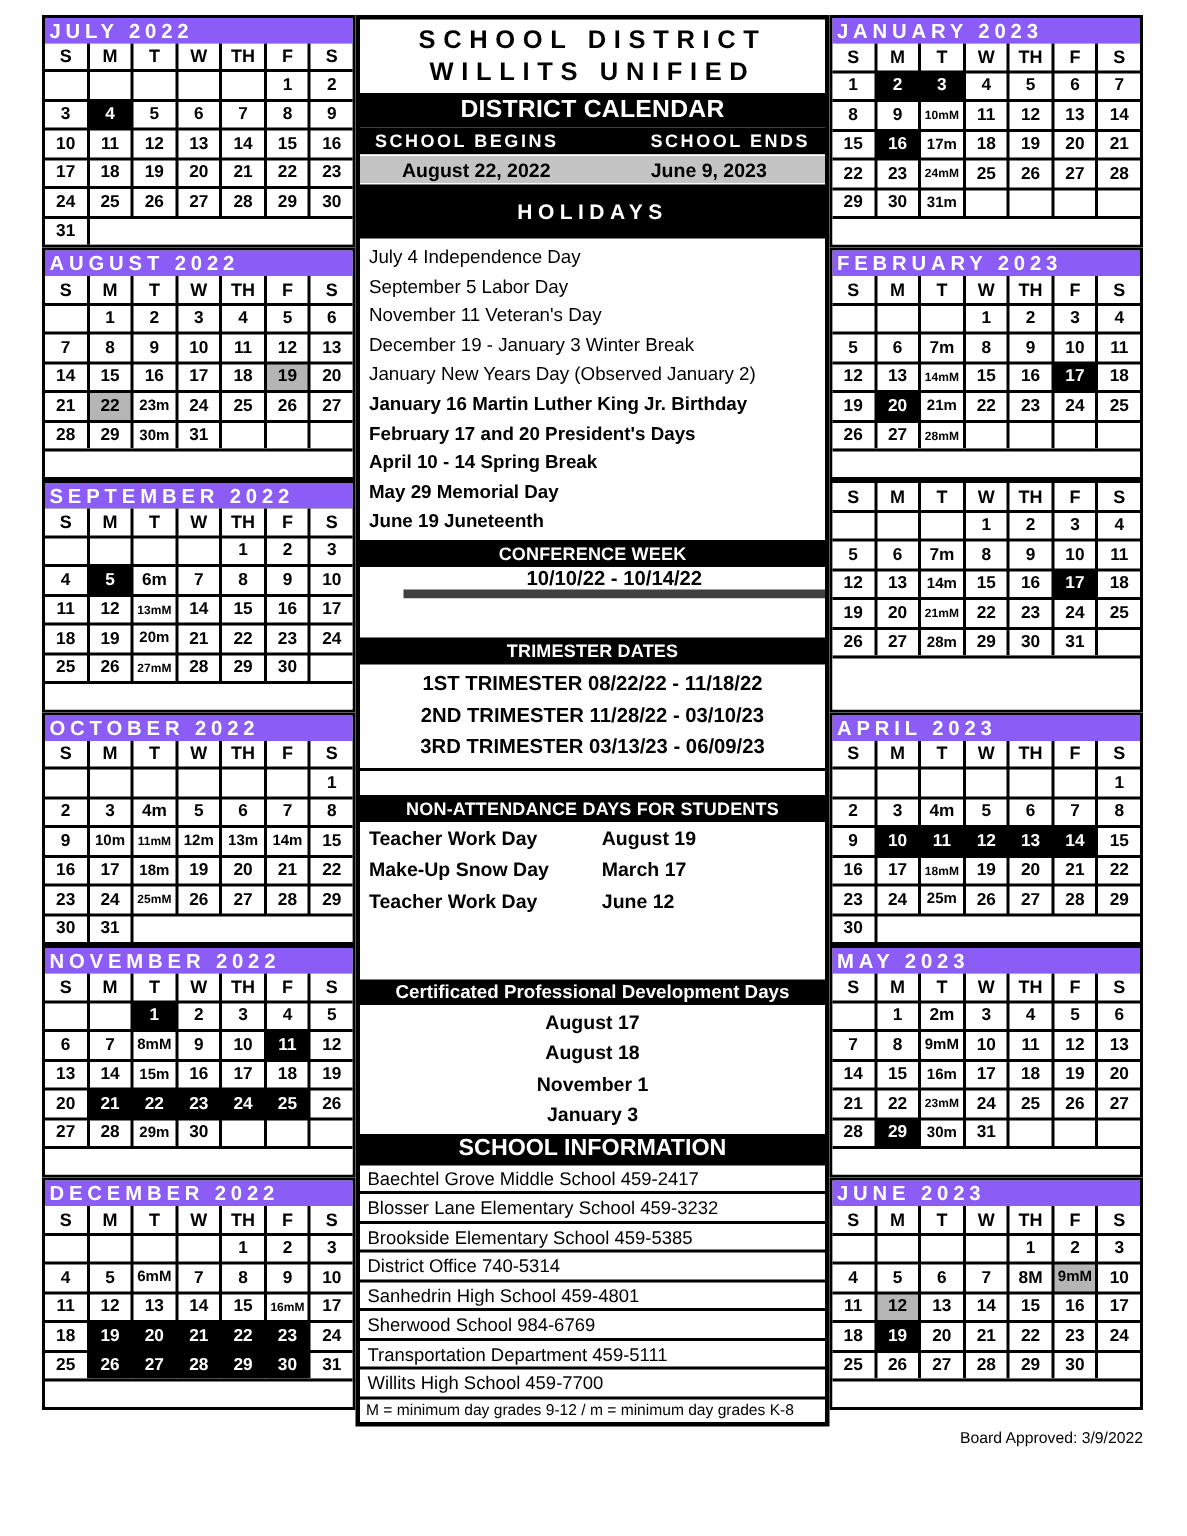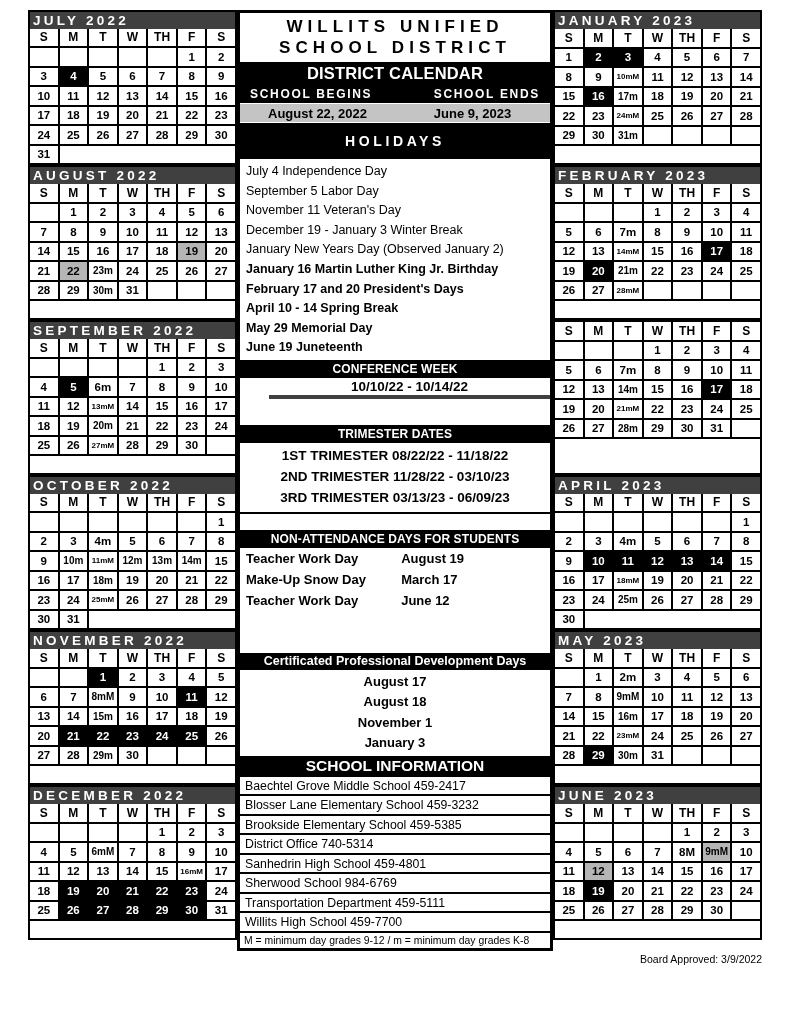--- a/index.html
+++ b/index.html
@@ -3,21 +3,21 @@
 <meta charset="utf-8">
 <style>
   * { box-sizing: border-box; margin: 0; padding: 0; }
   html, body { width: 791px; height: 1024px; background: #fff; font-family: "Liberation Sans", sans-serif; position: relative; }
   .layout { position: absolute; left: 28px; top: 10px; display: flex; align-items: flex-start; }
   .side-col { width: 209px; flex: 0 0 209px; }
   .col-center { width: 316px; flex: 0 0 316px; border: 3px solid #000; background: #fff; }
 
   
   .month { height: 155px; border: 2px solid #000; display: flex; flex-direction: column; background: #fff; }
-  .month-header { background: #404040; color: #fff; font-weight: bold; font-size: 13.5px; letter-spacing: 0.24em; height: 17px; display: flex; align-items: center; padding-left: 3px; white-space: nowrap; overflow: hidden; }
+  .month-header { background: #8b5cf6; color: #fff; font-weight: bold; font-size: 13.5px; letter-spacing: 0.24em; height: 17px; display: flex; align-items: center; padding-left: 3px; white-space: nowrap; overflow: hidden; }
   .mgrid { display: grid; grid-template-columns: repeat(7, 1fr); grid-auto-rows: 17.5px; gap: 2px; background: #000; }
   .mcell { background: #fff; color: #000; display: flex; align-items: center; justify-content: center; font-weight: bold; font-size: 11.5px; overflow: hidden; }
   .mcell.mdow { font-size: 12px; }
   .mcell.small { font-size: 10px; }
   .mcell.tiny { font-size: 8px; }
   .mcell.hl-black { background: #000; color: #fff; }
   .mcell.hl-gray { background: #b5b5b5; color: #000; }
   .month-spacer { flex: 1 1 auto; background: #fff; border-top: 2px solid #000; }
 
   
@@ -25,21 +25,21 @@
   .c-bar { background: #000; color: #fff; font-weight: bold; text-align: center; display: flex; align-items: center; justify-content: center; }
   .c-bar-lg { height: 23px; font-size: 16.5px; letter-spacing: 0.01em; }
   .c-beginsrow { background: #000; color: #fff; font-weight: bold; font-size: 12px; letter-spacing: 0.14em; height: 18px; display: flex; align-items: center; justify-content: space-between; padding: 0 10px; }
   .c-datesrow { background: #c4c4c4; height: 20px; display: flex; align-items: center; border-top: 1px solid #fff; border-bottom: 1px solid #fff; }
   .c-datesrow span { flex: 1; text-align: center; font-weight: bold; font-size: 13px; }
   .c-bar-hol { height: 36px; font-size: 14px; letter-spacing: 0.26em; }
   .holiday-list { padding: 3px 0 2px 6px; }
   .holiday-line { font-size: 12.5px; line-height: 19.6px; white-space: nowrap; }
   .holiday-line.b { font-weight: bold; }
   .c-bar-sm { height: 18px; font-size: 12px; letter-spacing: 0.01em; }
-  .c-center-line { text-align: center; font-weight: bold; font-size: 13.5px; height: 21px; display: flex; align-items: center; justify-content: center; border-bottom: 4px solid #404040; margin-left: 29px; }
+  .c-center-line { text-align: center; font-weight: bold; font-size: 13.5px; height: 21px; display: flex; align-items: center; justify-content: center; border-bottom: 6px solid #404040; margin-left: 29px; }
   .c-blank { background: #fff; }
   .c-list-b { border-bottom: 2px solid #000; padding: 2px 0 4px; }
   .c-list-b .c-line, .c-list-plain .c-line { text-align: center; font-weight: bold; font-size: 13.5px; line-height: 21px; }
   .nonatt-row { display: flex; height: 21px; align-items: center; font-weight: bold; font-size: 13px; }
   .nonatt-row .na-label { width: 52%; padding-left: 6px; }
   .c-bar-xs { height: 17px; font-size: 12.5px; }
   .c-list-plain { padding: 2px 0 2px; }
   .c-list-plain .c-line { font-size: 13px; line-height: 20.5px; }
   .c-bar-lg2 { height: 21px; font-size: 15.5px; }
   .school-row { height: 19.5px; border-bottom: 2px solid #000; display: flex; align-items: center; padding-left: 5px; font-size: 12.3px; white-space: nowrap; }
@@ -340,22 +340,22 @@
           <div class="mcell hl-black">29</div>
           <div class="mcell hl-black">30</div>
           <div class="mcell">31</div>
         </div>
         <div class="month-spacer"></div>
       </div>
     </div>
 
   <div class="col-center">
     <div class="c-title">
+      <div>SCHOOL DISTRICT</div>
       <div>WILLITS UNIFIED</div>
-      <div>SCHOOL DISTRICT</div>
     </div>
     <div class="c-bar c-bar-lg">DISTRICT CALENDAR</div>
     <div class="c-beginsrow">
       <span>SCHOOL BEGINS</span>
       <span>SCHOOL ENDS</span>
     </div>
     <div class="c-datesrow">
       <span>August 22, 2022</span>
       <span>June 9, 2023</span>
     </div>

